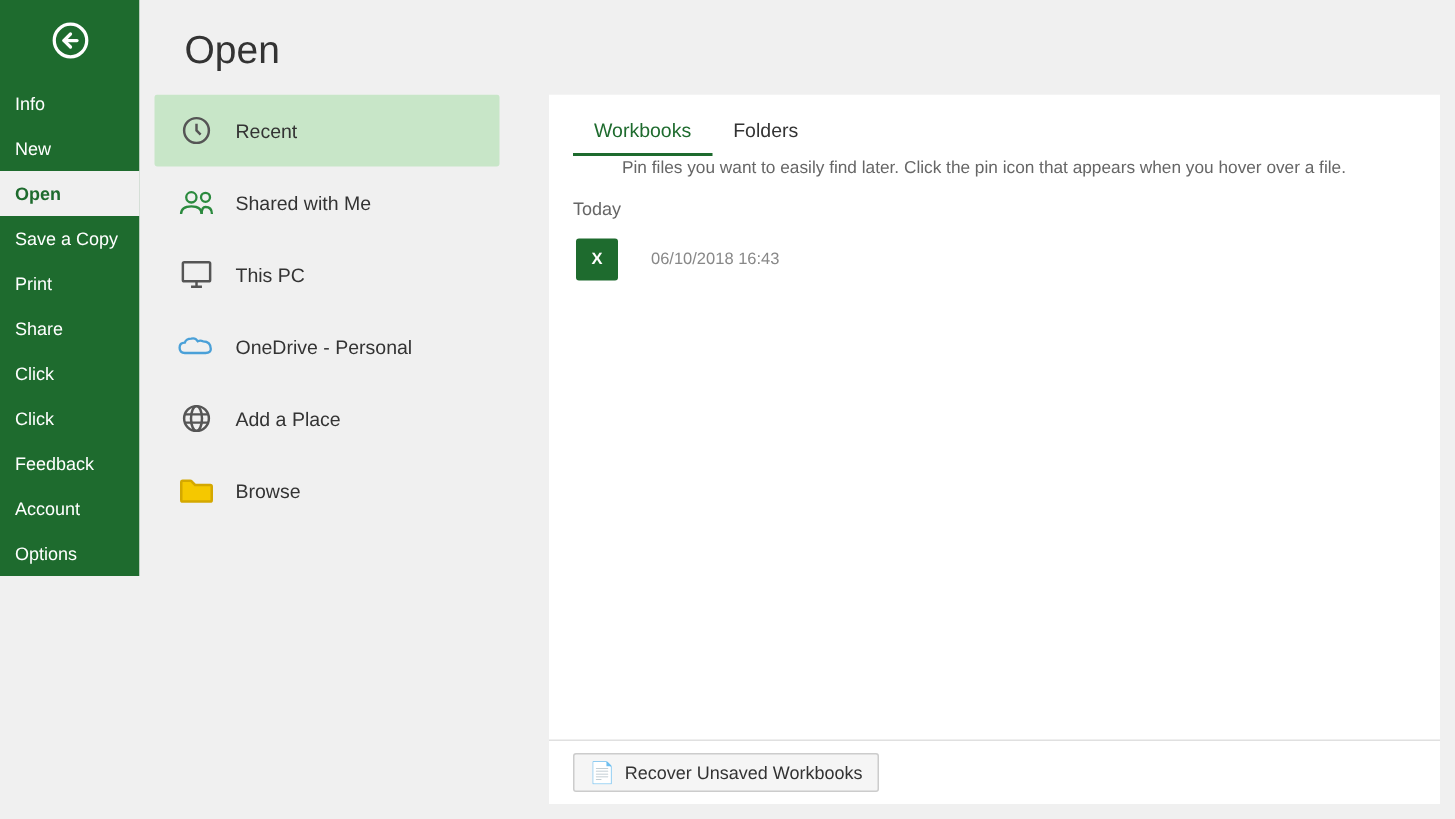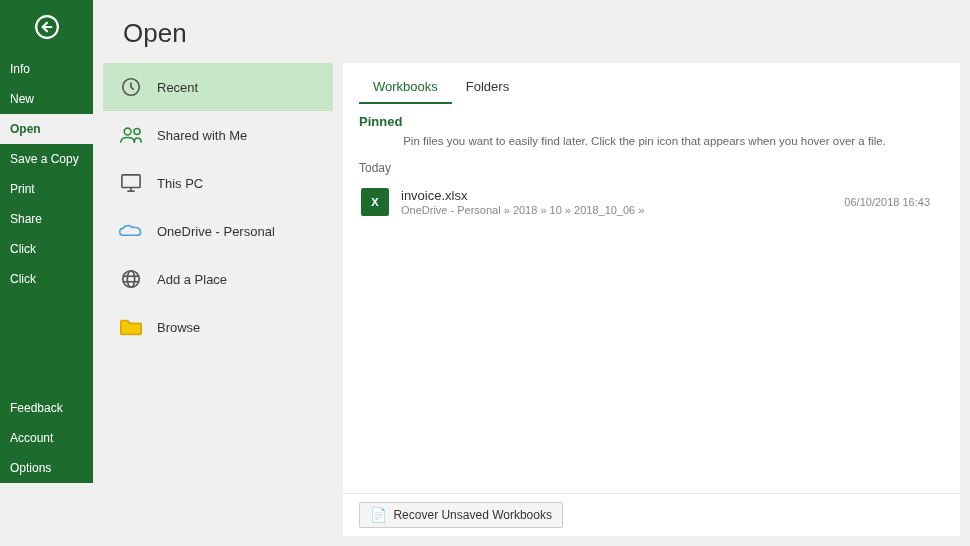--- a/index.html
+++ b/index.html
@@ -4,21 +4,21 @@
   <style>
     * { box-sizing: border-box; margin: 0; padding: 0; }
     body { font-family: 'Segoe UI', Arial, sans-serif; width: 970px; height: 546px; overflow: hidden; display: flex; background: #f0f0f0; }
 
     
     .sidebar {
       width: 93px;
       background: #1e6b2e;
       display: flex;
       flex-direction: column;
-      height: 483px;
+      height: 384px;
       flex-shrink: 0;
     }
     .sidebar-back {
       width: 46px;
       height: 46px;
       display: flex;
       align-items: center;
       justify-content: center;
       color: white;
       cursor: pointer;
@@ -56,20 +56,21 @@
       font-weight: 300;
       color: #333;
       padding: 18px 30px 14px 30px;
     }
 
     
     .content-panels {
       display: flex;
       flex: 1;
       overflow: hidden;
+      gap: 23px;
     }
 
     
     .left-panel {
       width: 240px;
       flex-shrink: 0;
       display: flex;
       flex-direction: column;
       padding: 0 0 10px 10px;
     }
@@ -334,36 +335,29 @@
     </div>
 
     <div class="right-panel">
       <div class="right-panel-inner">
 
         <div class="tabs">
           <div class="tab active">Workbooks</div>
           <div class="tab">Folders</div>
         </div>
 
-        <div class="section-label">Pinned</div>
         <div class="pinned-desc">Pin files you want to easily find later. Click the pin icon that appears when you hover over a file.</div>
 
         <div class="section-date">Today</div>
 
         <div class="file-list">
           <div class="file-item">
             <div class="file-icon">
               <div class="excel-icon">X</div>
             </div>
-            <div class="file-info">
-              <div class="file-name">
-                <span>invoice</span><span>.xlsx</span>
-              </div>
-              <div class="file-path">OneDrive - Personal » 2018 » 10 » 2018_10_06 »</div>
-            </div>
             <div class="file-date">06/10/2018 16:43</div>
           </div>
         </div>
       </div>
 
       <div class="recover-bar">
         <button class="recover-btn">
           <span class="recover-icon">📄</span>
           <span>Recover Unsaved Workbooks</span>
         </button>

